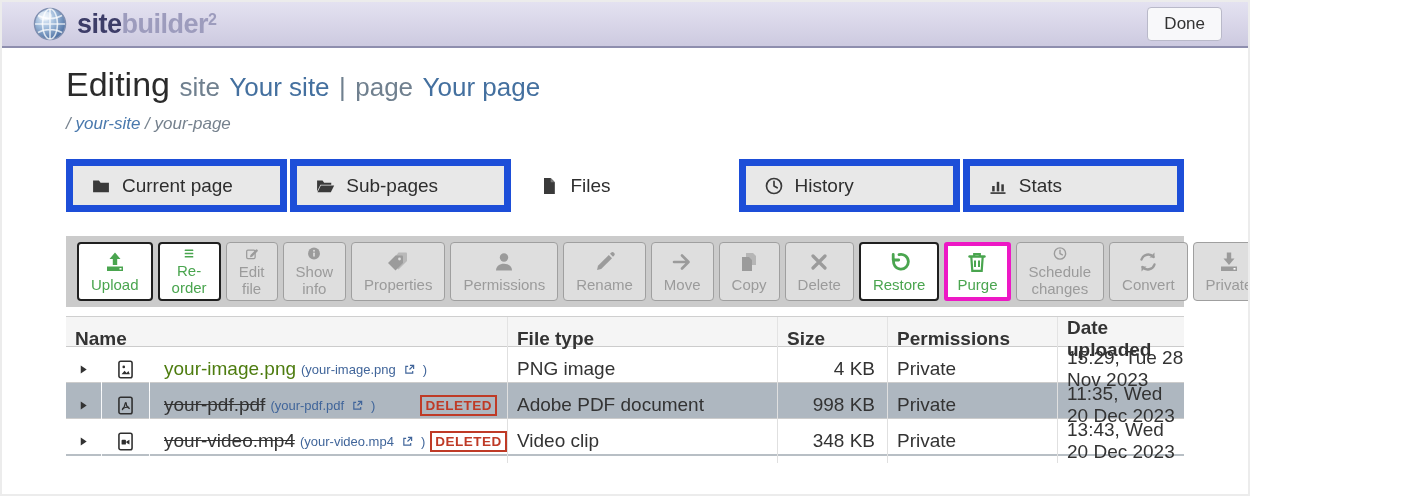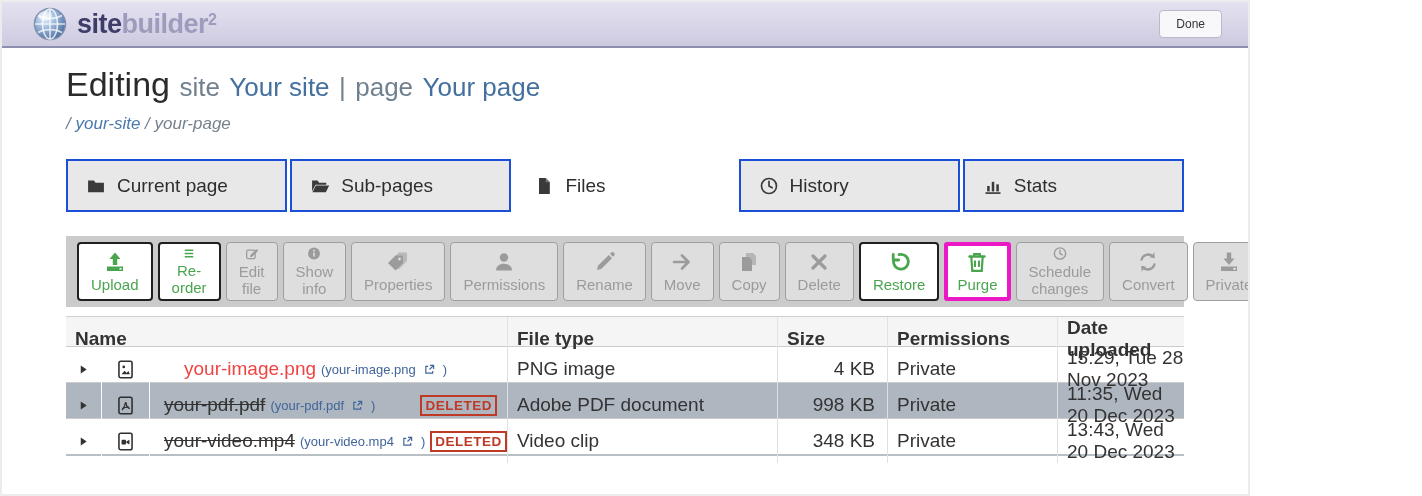--- a/index.html
+++ b/index.html
@@ -9,36 +9,36 @@
 
   
   .topbar { height: 46px; background: linear-gradient(#e4e2f1, #cdcae0);
             border-bottom: 2px solid #8e8eae; display: flex; align-items: center;
             padding: 0 26px 0 30px; }
   .logo { display: flex; align-items: center; gap: 9px; }
   .logo-text { font-size: 27px; font-weight: bold; letter-spacing: -0.5px; color: #3d3d68; }
   .logo-text .lt2 { color: #9d9cbd; }
   .logo-sup { font-size: 16px; font-weight: bold; color: #9d9cbd; vertical-align: 8px; }
   .done-btn { margin-left: auto; background: #f8f8fa; border: 1px solid #b9b9c9;
-              border-radius: 4px; font-size: 12px; color: #333; padding: 6px 16px;
+              border-radius: 4px; font-size: 17px; color: #333; padding: 6px 16px;
               font-family: inherit; cursor: pointer; }
 
   .content { padding: 0 64px; }
 
   
   .page-head { margin-top: 15px; font-size: 34px; color: #2b2b2b; font-weight: 400; line-height: 42px; }
   .page-head .muted { font-size: 26px; color: #70808f; }
   .page-head .hlink { font-size: 26px; color: #44709f; text-decoration: none; cursor: pointer; }
   .crumb { margin-top: 6px; font-size: 17px; font-style: italic; color: #76828e; }
   .crumb a { color: #4a79ad; text-decoration: none; cursor: pointer; }
 
   
   .tabs { margin-top: 25px; display: flex; gap: 3px; height: 53px; }
   .tab { flex: 1; display: flex; align-items: center; gap: 11px; padding-left: 18px;
-         background: #e8e8e8; border: 2px solid #1d4ed8; font-size: 19px; color: #2e2e2e;
+         background: #e8e8e8; border: 7px solid #1d4ed8; font-size: 19px; color: #2e2e2e;
          cursor: pointer; }
   .tab.active { background: #fff; border-color: #fff; }
   .tab svg { width: 20px; height: 20px; color: #3a3a3a; }
 
   
   .toolbar { margin-top: 24px; height: 71px; background: #cbcbcb; padding: 6px 11px;
              display: flex; gap: 5px; align-items: stretch; }
   .tbtn { display: flex; flex-direction: column; align-items: center; justify-content: center;
           gap: 2px; padding: 3px 12px; border-radius: 4px; font-size: 15px; font-family: inherit;
           background: #fff; border: 2px solid #1f1f1f; color: #4aa54f; cursor: pointer; }
@@ -59,21 +59,21 @@
           font-size: 19px; color: #333; background: #fff; cursor: pointer; }
   .trow.selected { background: #aeb7c0; }
   .trow > div { height: 100%; display: flex; align-items: center; }
   .c-exp { justify-content: center; }
   .c-exp svg { width: 11px; height: 11px; color: #333; }
   .c-icon { justify-content: center; border-left: 1px solid rgba(255,255,255,.9); }
   .c-icon svg { width: 21px; height: 21px; color: #2f2f2f; }
   .c-name { border-left: 1px solid rgba(255,255,255,.9); padding-left: 14px; gap: 5px; overflow: hidden; }
   .c-type, .c-size, .c-perm, .c-date { border-left: 1px solid #e0e0e0; padding-left: 9px; }
   .c-size { justify-content: flex-end; padding-right: 12px; }
-  .name-link { color: #ef4444; text-decoration: none; cursor: pointer; white-space: nowrap; margin-left: 20px; }
+  .name-link { color: #4d7c0f; text-decoration: none; cursor: pointer; white-space: nowrap; }
   .name-struck { color: #333; text-decoration: line-through; white-space: nowrap; }
   .minor { font-size: 13px; color: #40659a; display: inline-flex; align-items: center; gap: 8px;
            white-space: nowrap; cursor: pointer; text-align: right; }
   .minor svg { width: 11px; height: 11px; }
   .del-badge { margin-left: auto; margin-right: 10px; color: #bf3a26; border: 2px solid #bf3a26;
                font-weight: bold; font-size: 13.5px; padding: 0 3px; letter-spacing: .5px;
                background: transparent; line-height: 17px; }
 </style>
 </head>
 <body>

